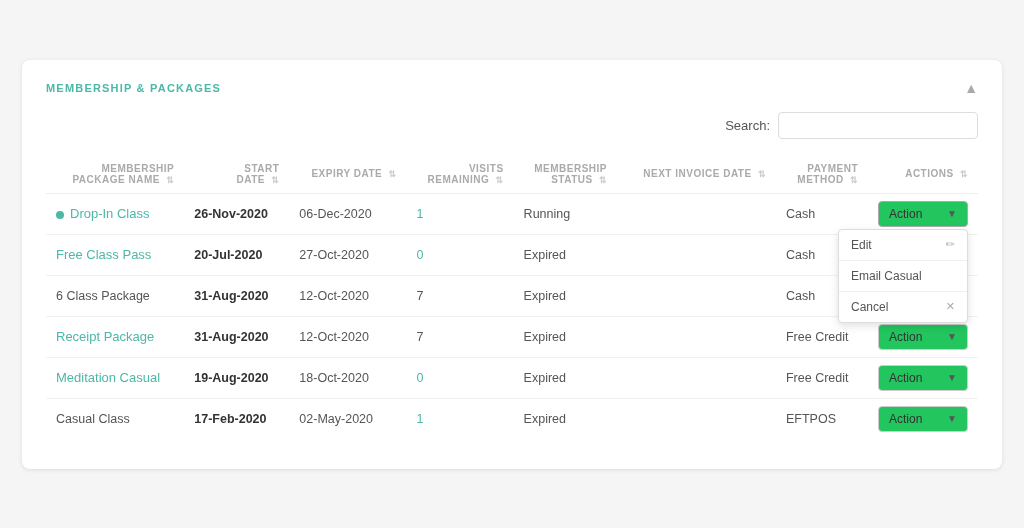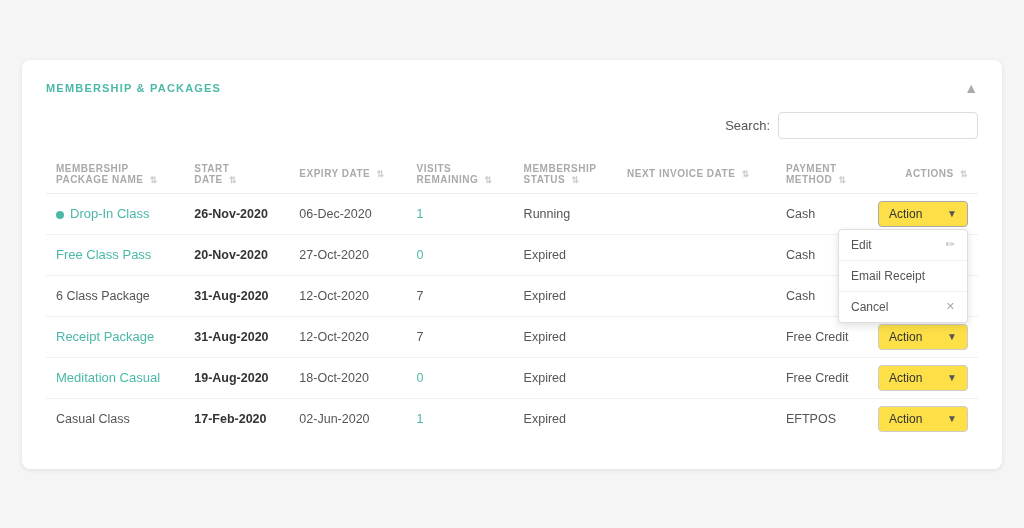--- a/index.html
+++ b/index.html
@@ -62,21 +62,21 @@
       border-collapse: collapse;
       font-size: 12.5px;
     }
     thead tr th {
       color: #aaa;
       font-size: 10px;
       font-weight: 600;
       letter-spacing: 0.5px;
       text-transform: uppercase;
       padding: 8px 10px;
-      text-align: left;
+      text-align: right;
       border-bottom: 1px solid #eee;
       white-space: nowrap;
     }
     thead tr th .sort-icon {
       display: inline-block;
       margin-left: 3px;
       color: #ccc;
       font-size: 9px;
     }
     tbody tr {
@@ -109,21 +109,21 @@
       background: #4bb8a8;
       margin-right: 6px;
       vertical-align: middle;
     }
     .action-btn {
       display: flex;
       align-items: center;
       justify-content: space-between;
       border: 1px solid #ccc;
       border-radius: 4px;
-      background: #fde047;
+      background: #22c55e;
       padding: 5px 10px;
       font-size: 12px;
       cursor: pointer;
       min-width: 90px;
       color: #333;
       position: relative;
     }
     .action-btn .arrow {
       font-size: 10px;
       color: #555;
@@ -212,32 +212,32 @@
           <td>Cash</td>
           <td class="action-col"><div class="dropdown-wrapper"><button class="action-btn action-btn-open">
                 <span>Action</span>
                 <span class="arrow">▼</span>
               </button><div class="dropdown-menu">
                 <div class="menu-item">
                   <span>Edit</span>
                   <span class="item-icon">✏</span>
                 </div>
                 <div class="menu-item">
-                  <span>Email Receipt</span>
+                  <span>Email Casual</span>
                   <span class="item-icon"></span>
                 </div>
                 <div class="menu-item cursor-hand">
                   <span>Cancel</span>
                   <span class="item-icon">✕</span>
                 </div>
               </div></div></td>
         </tr>
         <tr>
           <td><span class="name-cell">Free Class Pass</span></td>
-          <td><span class="date-bold">20-Nov-2020</span></td>
+          <td><span class="date-bold">20-Jul-2020</span></td>
           <td>27-Oct-2020</td>
           <td><span class="visits-link">0</span></td>
           <td>Expired</td>
           <td></td>
           <td>Cash</td>
           <td class="action-col"><div class="dropdown-wrapper"><button class="action-btn">
                 <span>Action</span>
                 <span class="arrow">▼</span>
               </button></div></td>
         </tr>
@@ -276,21 +276,21 @@
           <td></td>
           <td>Free Credit</td>
           <td class="action-col"><div class="dropdown-wrapper"><button class="action-btn">
                 <span>Action</span>
                 <span class="arrow">▼</span>
               </button></div></td>
         </tr>
         <tr>
           <td><span class="">Casual Class</span></td>
           <td><span class="date-bold">17-Feb-2020</span></td>
-          <td>02-Jun-2020</td>
+          <td>02-May-2020</td>
           <td><span class="visits-link">1</span></td>
           <td>Expired</td>
           <td></td>
           <td>EFTPOS</td>
           <td class="action-col"><div class="dropdown-wrapper"><button class="action-btn">
                 <span>Action</span>
                 <span class="arrow">▼</span>
               </button></div></td>
         </tr>
       </tbody>

